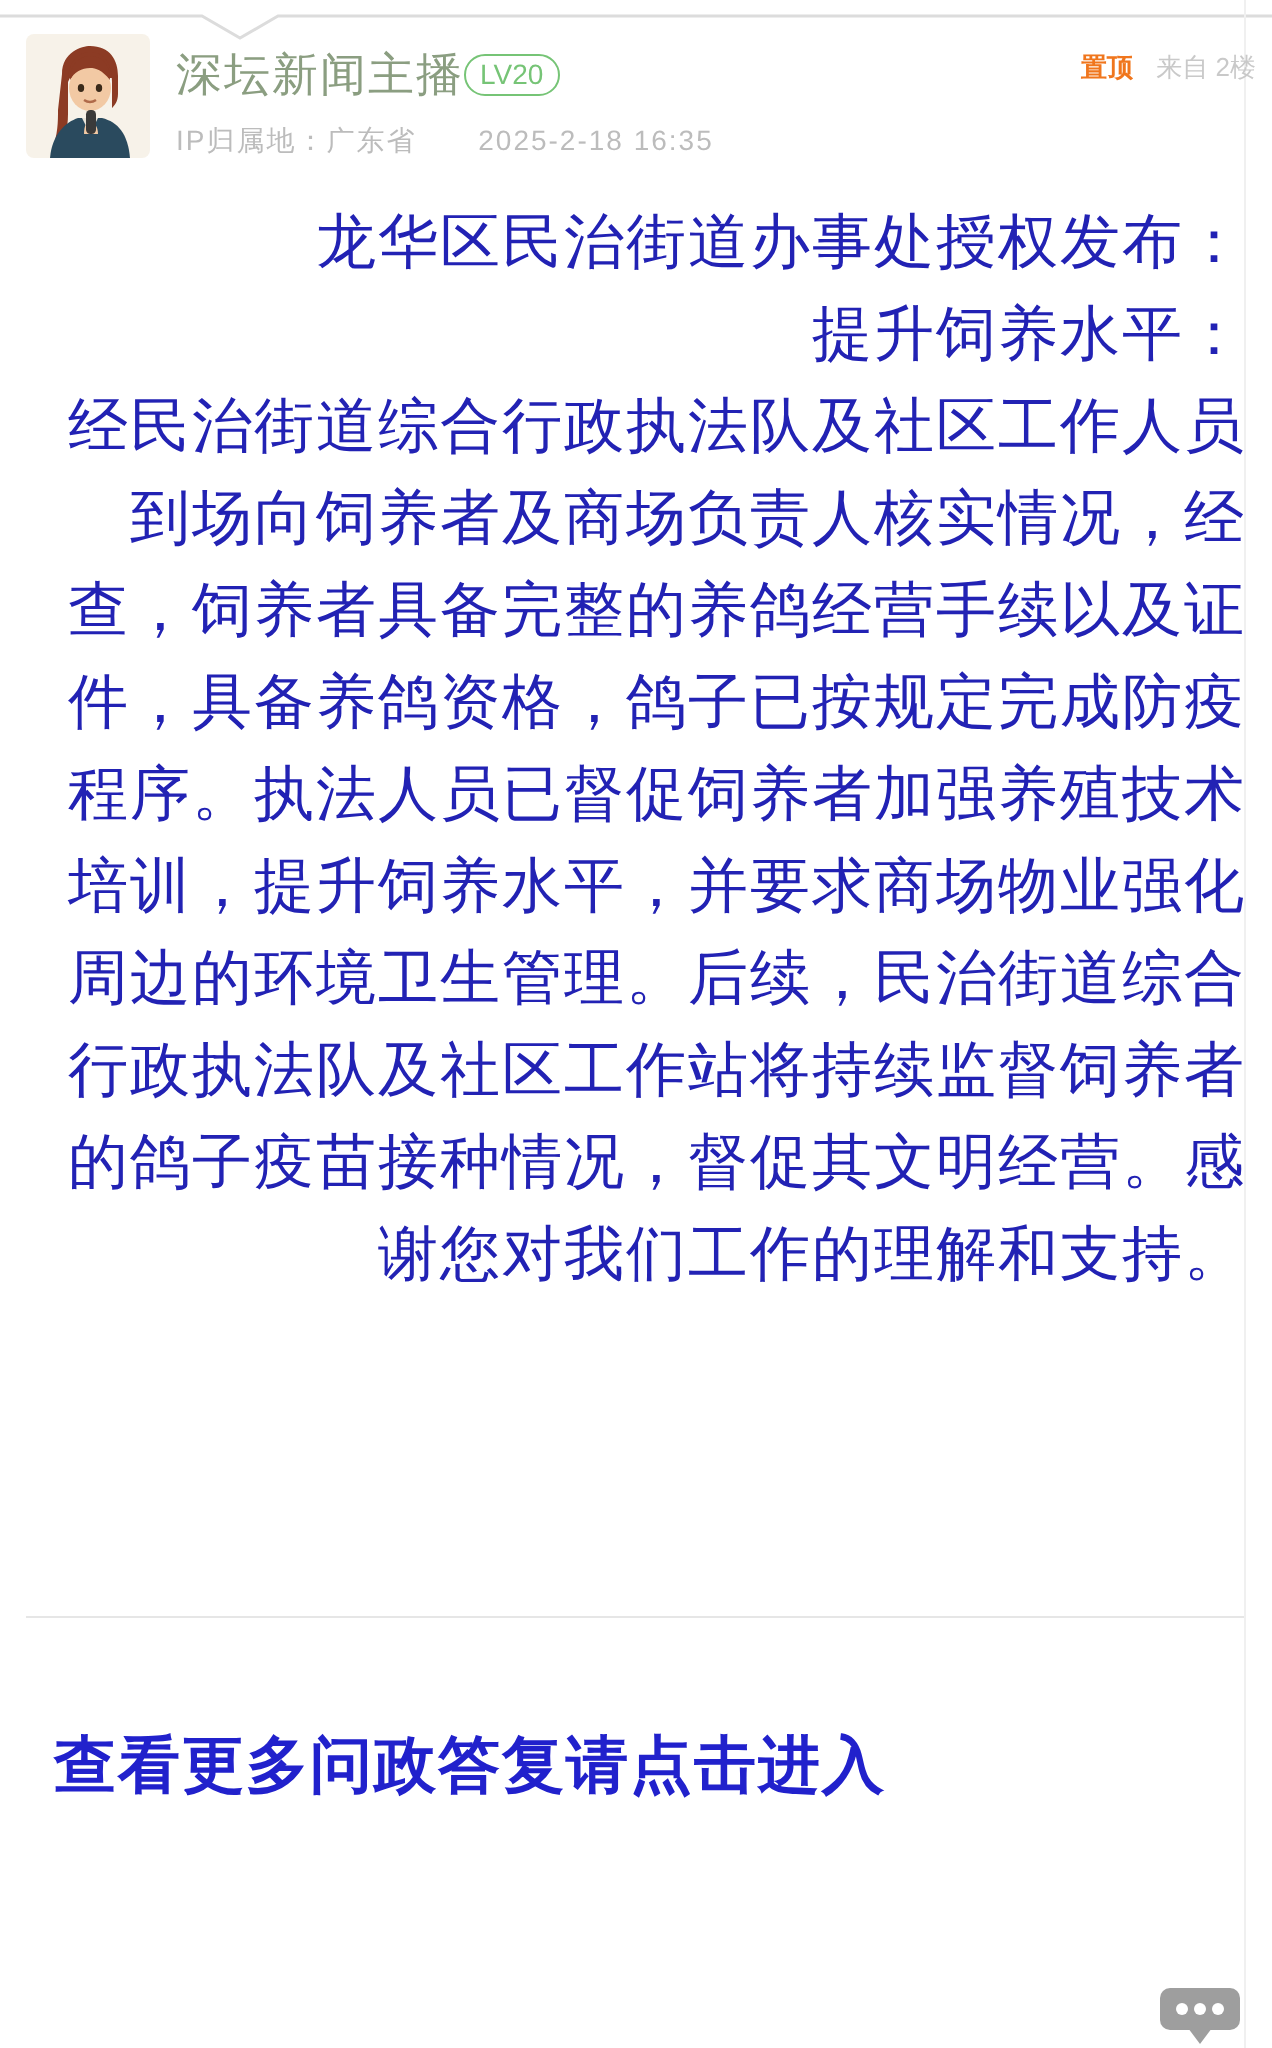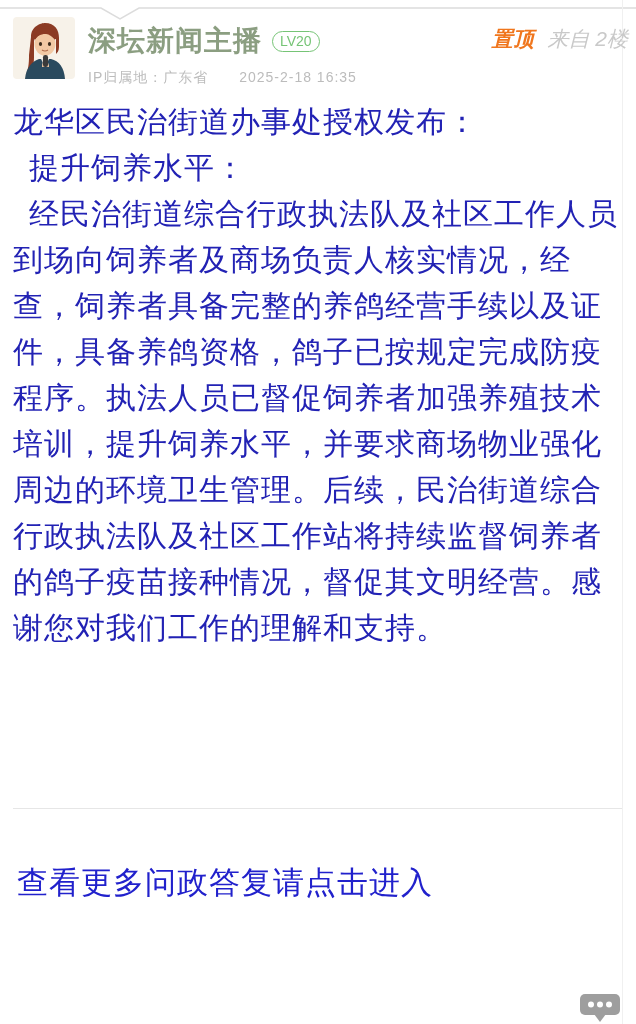--- a/index.html
+++ b/index.html
@@ -22,50 +22,51 @@
 
   
   .header { position: absolute; top: 17px; left: 13px; right: 8px; height: 64px; display: flex; }
   .avatar {
     width: 62px; height: 62px; border-radius: 4px; overflow: hidden;
     flex: 0 0 62px; cursor: pointer;
   }
   .user-block { margin-left: 13px; padding-top: 5px; }
   .user-row { display: flex; align-items: center; }
   .username {
-    font-size: 28px; font-weight: bold; color: var(--username-color);
+    font-size: 23px; font-weight: normal; color: var(--username-color);
     letter-spacing: 1px; cursor: pointer;
   }
   .lv-badge {
-    margin-left: 10px; font-size: 14px; color: var(--badge-color);
+    font-size: 14px; color: var(--badge-color);
     border: 1.5px solid var(--badge-color); border-radius: 11px;
     padding: 1px 7px 2px 7px; line-height: 16px;
   }
   .meta-row { margin-top: 9px; font-size: 14px; color: #bcbcbc; letter-spacing: 1px; }
   .meta-row .timestamp { margin-left: 26px; }
   .floor-block {
-    position: absolute; right: 0; top: 8px; font-size: 21px; white-space: nowrap; font-style: italic;
+    position: absolute; right: 0; top: 8px; font-size: 13px; white-space: nowrap;
   }
   .pinned { color: var(--pinned-color); font-weight: bold; }
   .floor { color: #c9c9c9; margin-left: 8px; }
 
   
   .post-body {
     position: absolute; top: 99px; left: 13px; width: 610px;
     font-size: 30px; line-height: 46px; letter-spacing: 1px;
     color: var(--body-color);
+    text-align: right;
   }
   .post-body p { white-space: pre-wrap; word-break: break-all; }
 
   .divider {
     position: absolute; top: 808px; left: 13px; width: 609px; height: 0;
     border-top: 1px solid #e6e6e6;
   }
 
-  .more-link-row { position: absolute; top: 862px; left: 17px; }
+  .more-link-row { position: absolute; top: 862px; left: 27px; font-weight: bold; }
   .more-link {
     font-size: 31px; color: var(--link-color); letter-spacing: 1px;
     text-decoration: none; cursor: pointer;
   }
 
   .bubble-btn {
     position: absolute; left: 578px; top: 993px; width: 44px; height: 31px;
     cursor: pointer;
   }
 </style>

